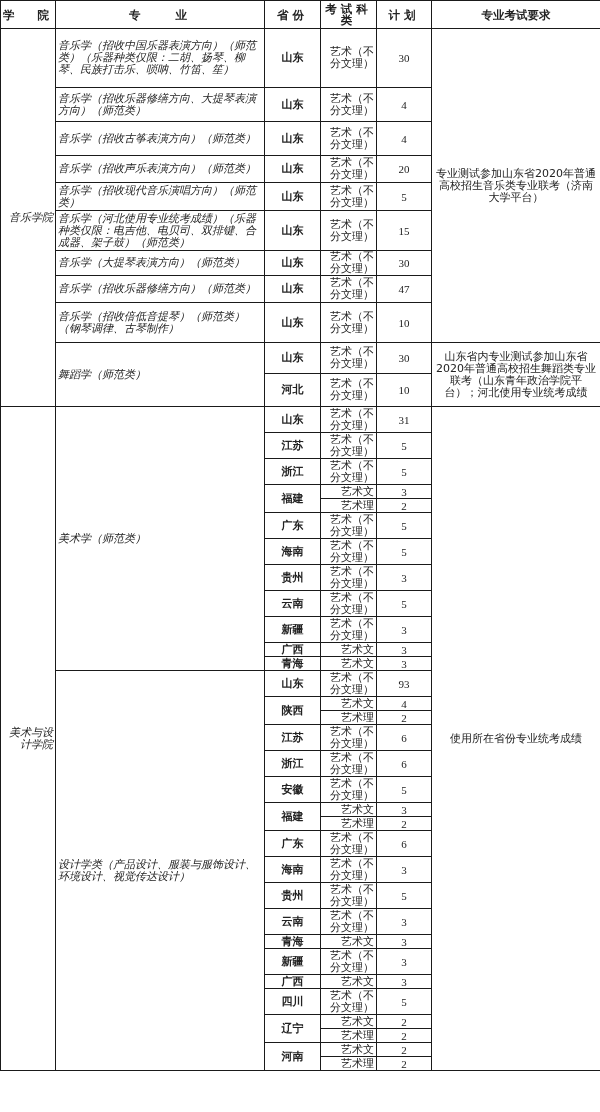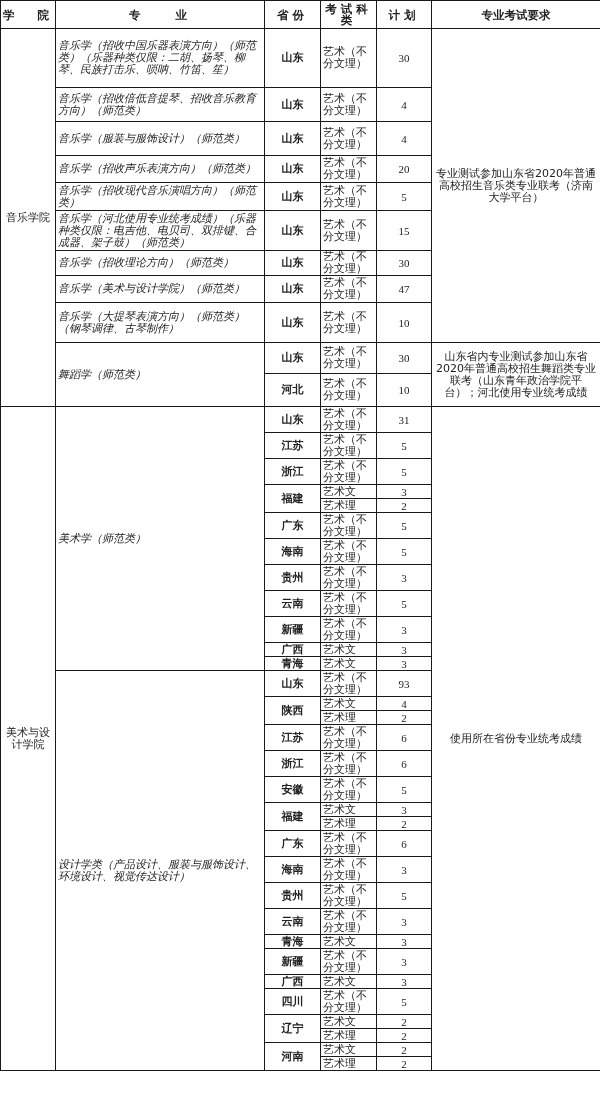--- a/index.html
+++ b/index.html
@@ -19,24 +19,24 @@
   }
   table.plan th {
     font-weight: bold;
     font-size: 11.5px;
     height: 27px;
     text-align: center;
     letter-spacing: 4px;
   }
   th.h-school { text-align: justify; text-align-last: justify; letter-spacing: 0; padding: 0 4px; }
   th.h-subject { line-height: 11px; letter-spacing: 2px; margin-left: 28px; }
-  td.school { text-align: center; vertical-align: middle; }
+  td.school { text-align: right; vertical-align: middle; font-style: italic; }
   td.major { text-align: left; font-style: italic; }
   td.prov { text-align: center; font-weight: bold; }
-  td.cat { text-align: left; padding-left: 1px; }
+  td.cat { text-align: right; padding-left: 1px; }
   td.num { text-align: center; font-family: "Liberation Serif", serif; font-size: 11px; }
   td.req { text-align: center; vertical-align: middle; }
   tr.full td { height: 25px; }
   tr.half td { height: 13px; }
 </style>
 </head>
 <body>
 
 <table class="plan">
   <colgroup>
@@ -61,27 +61,27 @@
 
     <tr style="height:59px">
       <td class="school" rowspan="11">音乐学院</td>
       <td class="major">音乐学（招收中国乐器表演方向）（师范类）（乐器种类仅限：二胡、扬琴、柳琴、民族打击乐、唢呐、竹笛、笙）</td>
       <td class="prov">山东</td>
       <td class="cat">艺术（不分文理）</td>
       <td class="num">30</td>
       <td class="req" rowspan="9">专业测试参加山东省2020年普通高校招生音乐类专业联考（济南大学平台）</td>
     </tr>
     <tr style="height:34px">
-      <td class="major">音乐学（招收倍低音提琴、招收音乐教育方向）（师范类）</td>
+      <td class="major">音乐学（招收乐器修缮方向、大提琴表演方向）（师范类）</td>
       <td class="prov">山东</td>
       <td class="cat">艺术（不分文理）</td>
       <td class="num">4</td>
     </tr>
     <tr style="height:34px">
-      <td class="major">音乐学（服装与服饰设计）（师范类）</td>
+      <td class="major">音乐学（招收古筝表演方向）（师范类）</td>
       <td class="prov">山东</td>
       <td class="cat">艺术（不分文理）</td>
       <td class="num">4</td>
     </tr>
     <tr style="height:27px">
       <td class="major">音乐学（招收声乐表演方向）（师范类）</td>
       <td class="prov">山东</td>
       <td class="cat">艺术（不分文理）</td>
       <td class="num">20</td>
     </tr>
@@ -91,33 +91,33 @@
       <td class="cat">艺术（不分文理）</td>
       <td class="num">5</td>
     </tr>
     <tr style="height:40px">
       <td class="major">音乐学（河北使用专业统考成绩）（乐器种类仅限：电吉他、电贝司、双排键、合成器、架子鼓）（师范类）</td>
       <td class="prov">山东</td>
       <td class="cat">艺术（不分文理）</td>
       <td class="num">15</td>
     </tr>
     <tr style="height:23px">
-      <td class="major">音乐学（招收理论方向）（师范类）</td>
+      <td class="major">音乐学（大提琴表演方向）（师范类）</td>
       <td class="prov">山东</td>
       <td class="cat">艺术（不分文理）</td>
       <td class="num">30</td>
     </tr>
     <tr style="height:27px">
-      <td class="major">音乐学（美术与设计学院）（师范类）</td>
+      <td class="major">音乐学（招收乐器修缮方向）（师范类）</td>
       <td class="prov">山东</td>
       <td class="cat">艺术（不分文理）</td>
       <td class="num">47</td>
     </tr>
     <tr style="height:40px">
-      <td class="major">音乐学（大提琴表演方向）（师范类）（钢琴调律、古琴制作）</td>
+      <td class="major">音乐学（招收倍低音提琴）（师范类）（钢琴调律、古琴制作）</td>
       <td class="prov">山东</td>
       <td class="cat">艺术（不分文理）</td>
       <td class="num">10</td>
     </tr>
     <tr style="height:31px">
       <td class="major" rowspan="2">舞蹈学（师范类）</td>
       <td class="prov">山东</td>
       <td class="cat">艺术（不分文理）</td>
       <td class="num">30</td>
       <td class="req" rowspan="2">山东省内专业测试参加山东省2020年普通高校招生舞蹈类专业联考（山东青年政治学院平台）；河北使用专业统考成绩</td>

